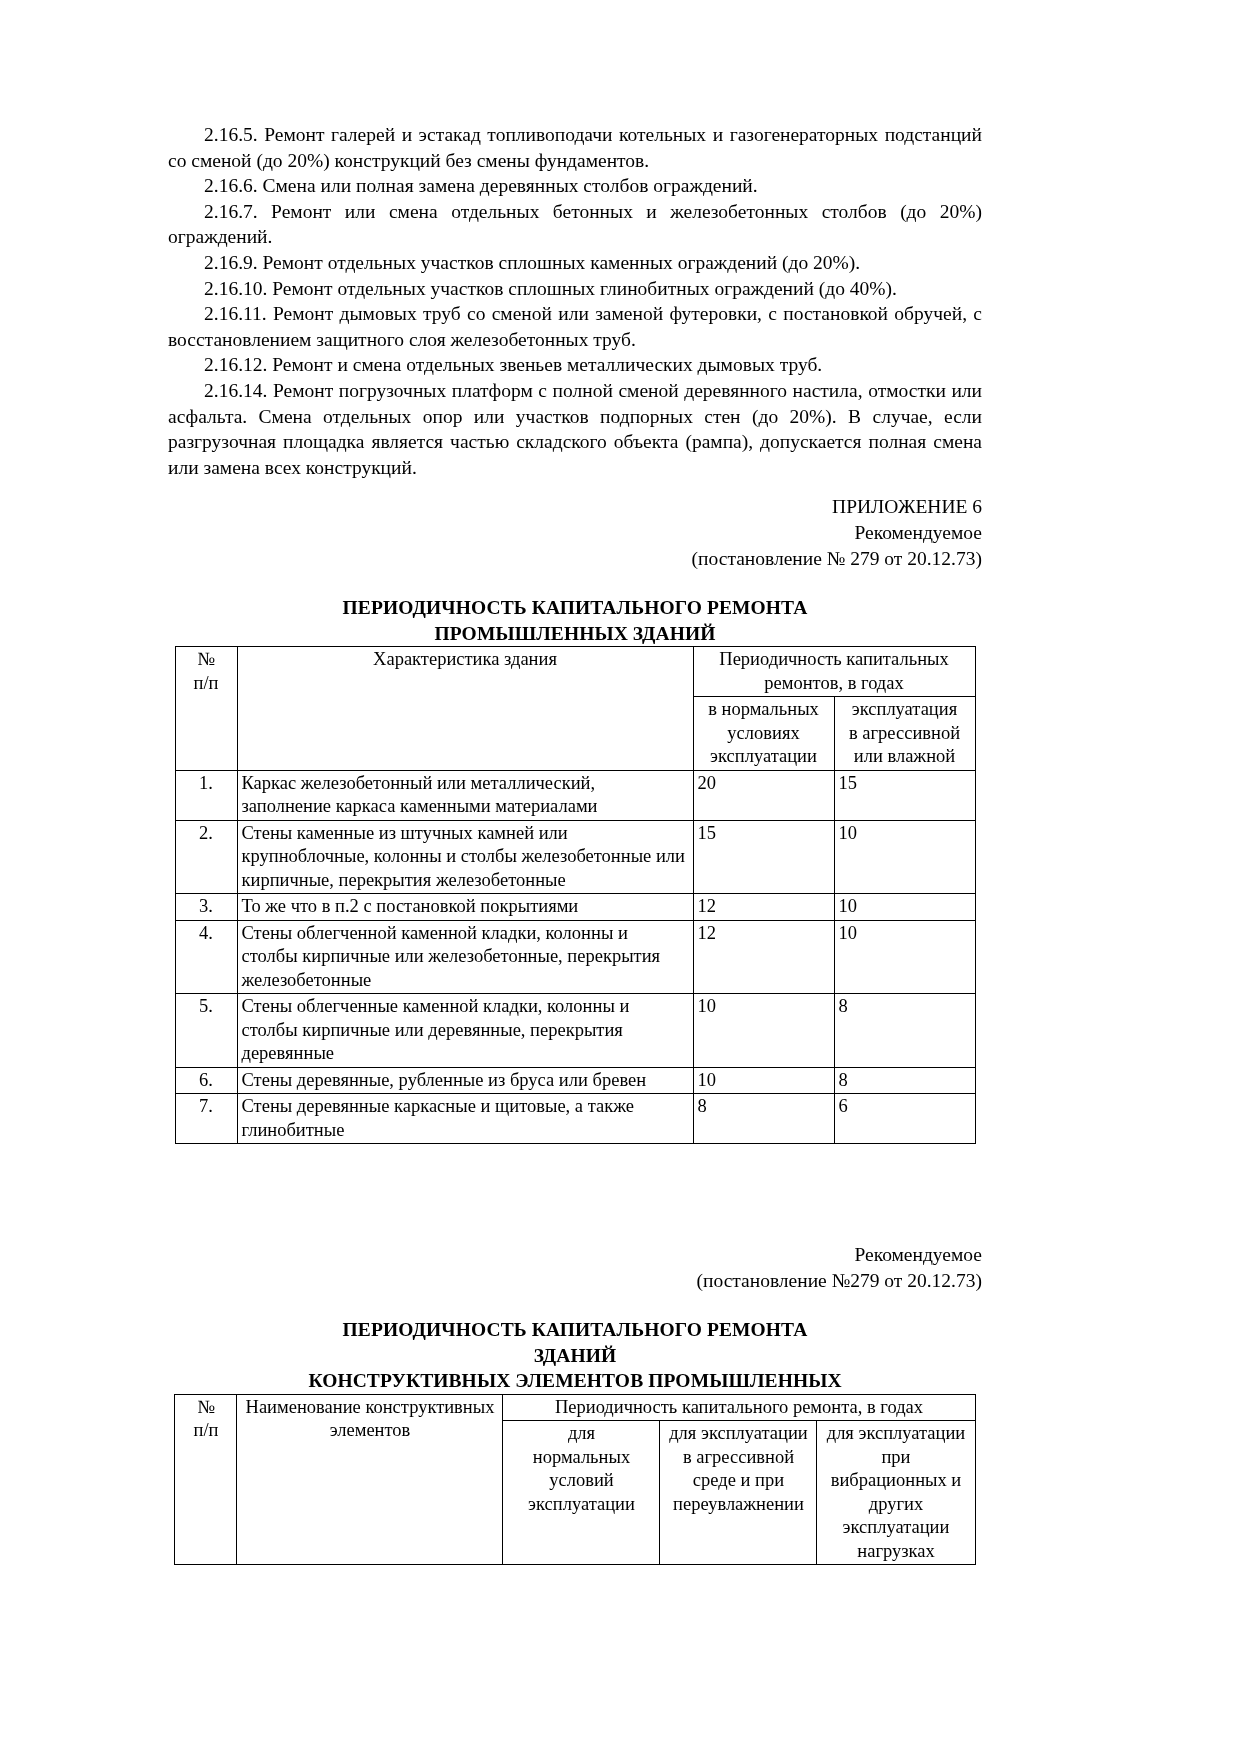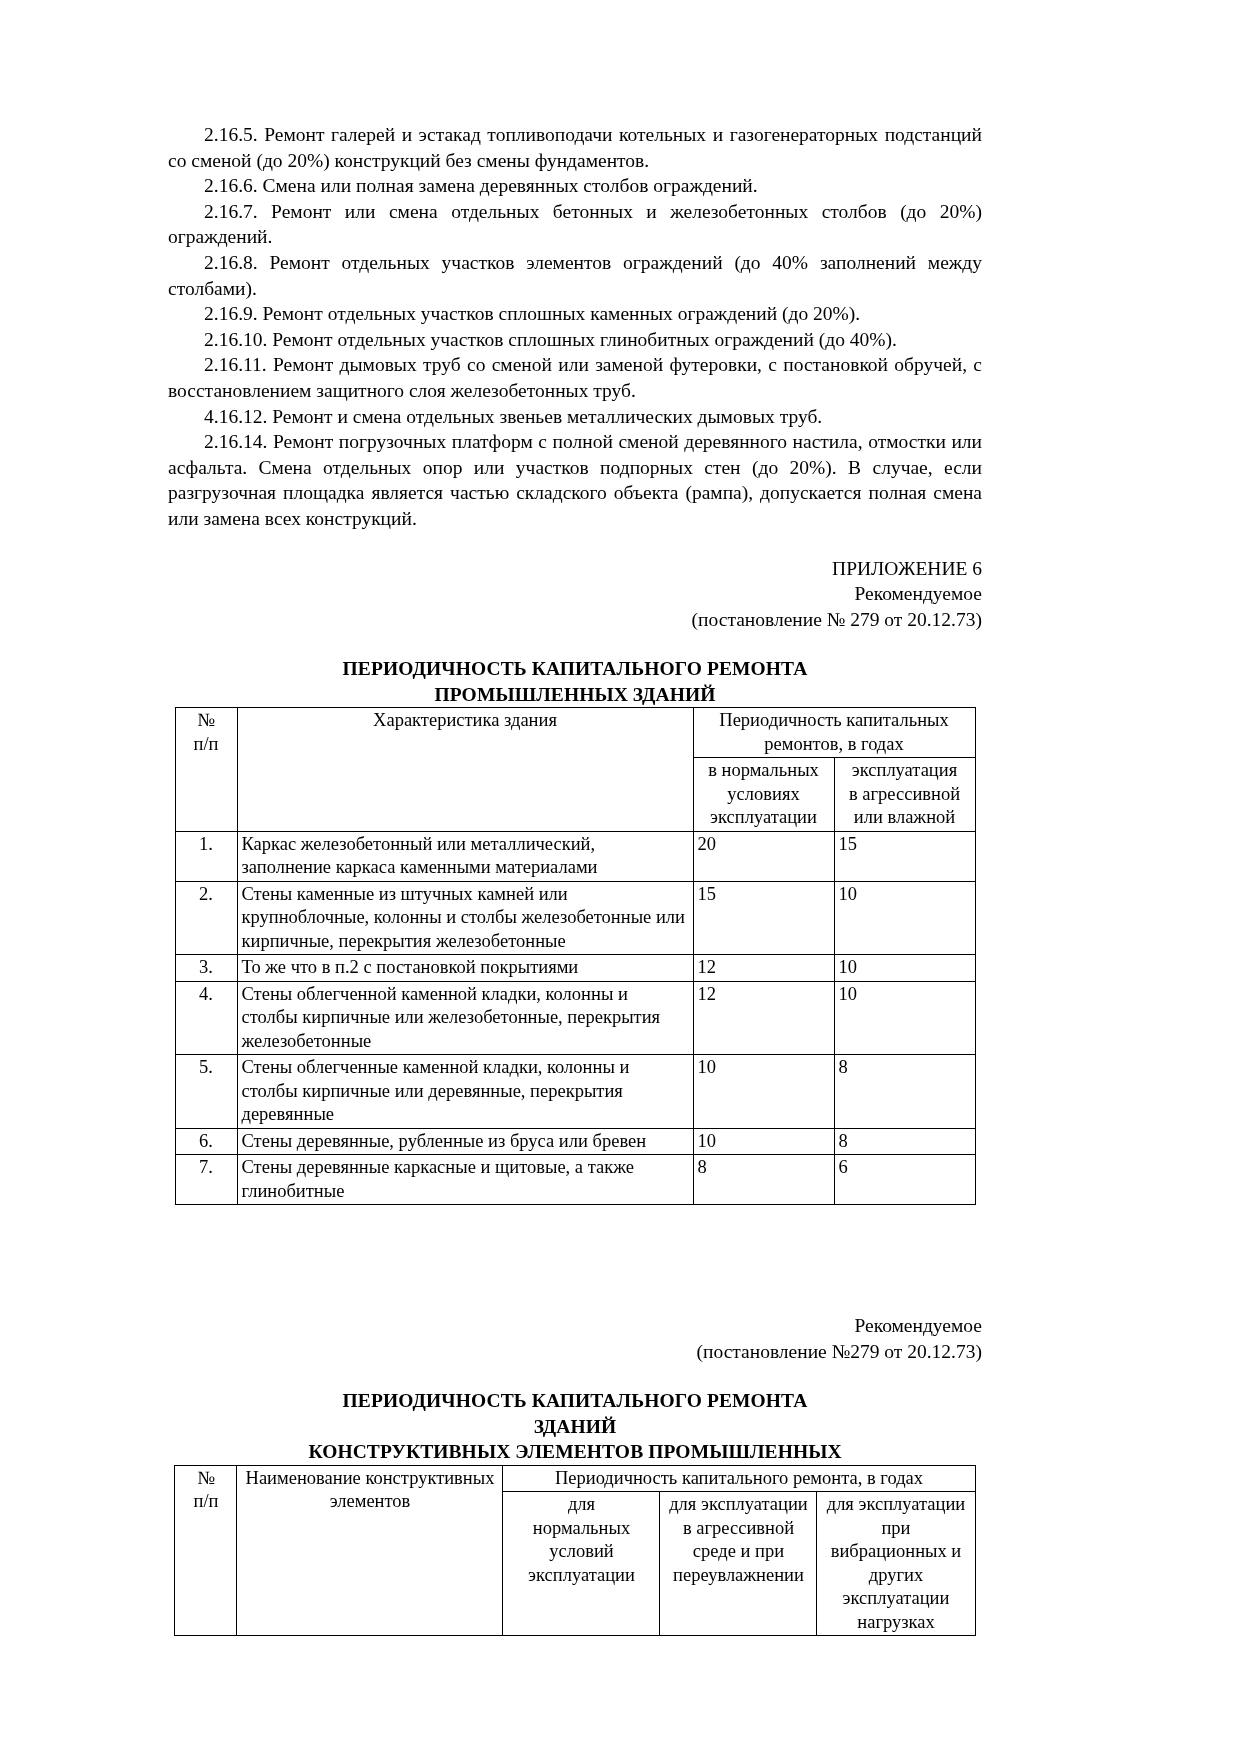--- a/index.html
+++ b/index.html
@@ -23,21 +23,21 @@
   }
   p.body-text {
     margin: 0;
     font-size: 19.5px;
     line-height: 25.6px;
     text-align: justify;
     text-indent: 36px;
     hyphens: none;
   }
   .appendix-block {
-    margin-top: 24px;
+    margin-top: 14px;
     text-align: right;
     font-size: 19.5px;
     line-height: 25.6px;
   }
   .appendix-block .line {
     display: block;
   }
   .doc-title {
     margin-top: 24px;
     text-align: center;
@@ -82,25 +82,24 @@
 </style>
 </head>
 <body>
 
 <div class="page">
 
   <div>
     <p class="body-text">2.16.5. Ремонт галерей и эстакад топливоподачи котельных и газогенераторных подстанций со сменой (до 20%) конструкций без смены фундаментов.</p>
     <p class="body-text">2.16.6. Смена или полная замена деревянных столбов ограждений.</p>
     <p class="body-text">2.16.7. Ремонт или смена отдельных бетонных и железобетонных столбов (до 20%) ограждений.</p>
-    <p class="body-text">2.16.8. Ремонт отдельных участков элементов ограждений (до 40% заполнений между столбами).</p>
     <p class="body-text">2.16.9. Ремонт отдельных участков сплошных каменных ограждений (до 20%).</p>
     <p class="body-text">2.16.10. Ремонт отдельных участков сплошных глинобитных ограждений (до 40%).</p>
     <p class="body-text">2.16.11. Ремонт дымовых труб со сменой или заменой футеровки, с постановкой обручей, с восстановлением защитного слоя железобетонных труб.</p>
-    <p class="body-text">4.16.12. Ремонт и смена отдельных звеньев металлических дымовых труб.</p>
+    <p class="body-text">2.16.12. Ремонт и смена отдельных звеньев металлических дымовых труб.</p>
     <p class="body-text">2.16.14. Ремонт погрузочных платформ с полной сменой деревянного настила, отмостки или асфальта. Смена отдельных опор или участков подпорных стен (до 20%). В случае, если разгрузочная площадка является частью складского объекта (рампа), допускается полная смена или замена всех конструкций.</p>
   </div>
 
   <div class="appendix-block">
     <span class="line">ПРИЛОЖЕНИЕ 6</span>
     <span class="line">Рекомендуемое</span>
     <span class="line">(постановление № 279 от 20.12.73)</span>
   </div>
 
   <div class="doc-title">

